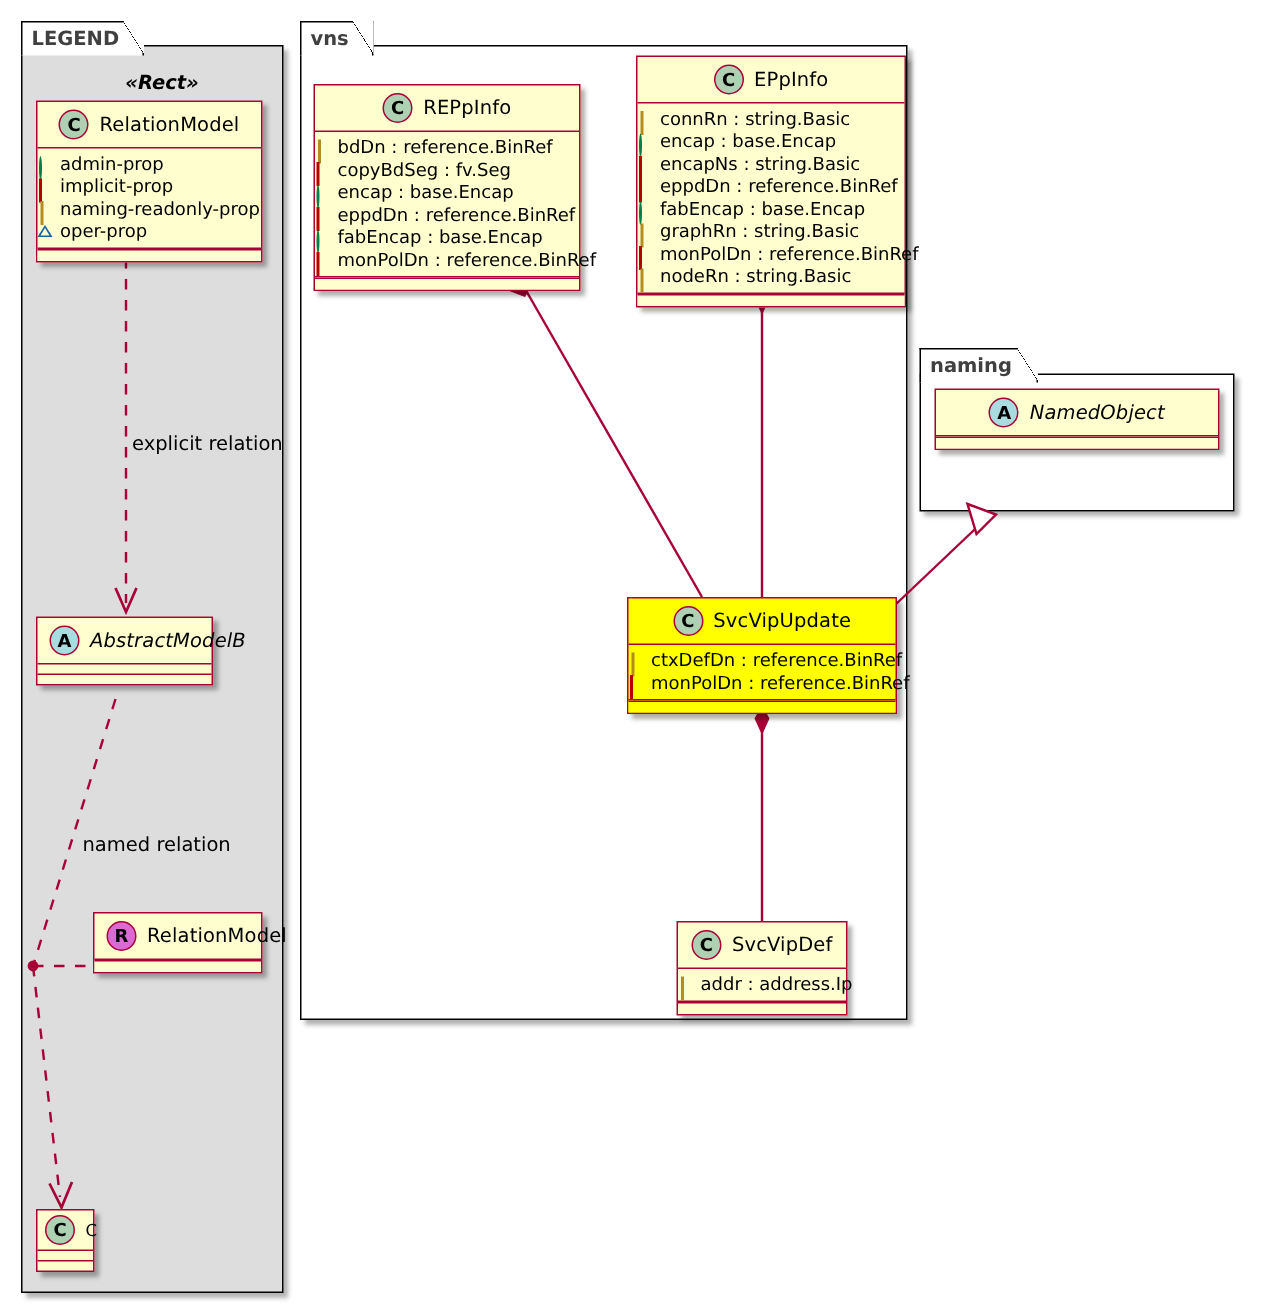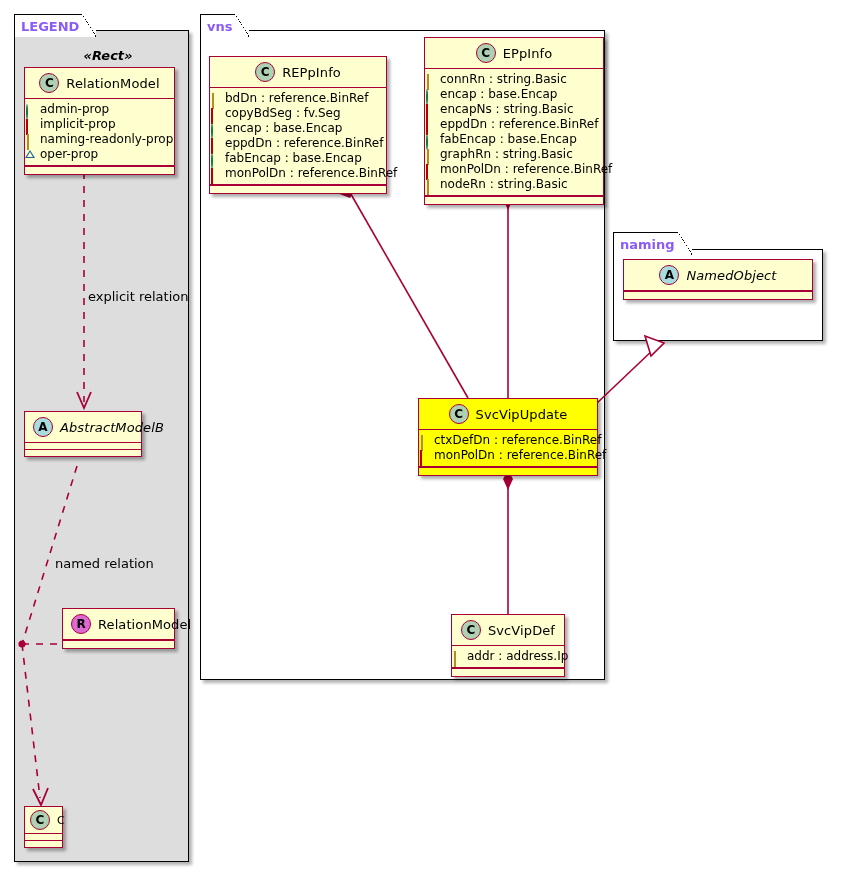--- a/index.html
+++ b/index.html
@@ -26,21 +26,21 @@
   .package.plain-pkg  { background: #FFFFFF; }
 
   .package-tab {
     position: absolute;
     box-sizing: border-box;
     border: 1px solid #000000;
     border-bottom: none;
     background: #FFFFFF;
     font-weight: bold;
     font-size: 13px;
-    color: #8b5cf6;
+    color: #404040;
     line-height: 1;
     padding: 5px 16px 4px 6px;
     white-space: nowrap;
     z-index: 4;
   }
   .package-tab::after{
     content:"";
     position:absolute;
     right: -1px; top: -1px;
     width: 14px; height: 100%;

